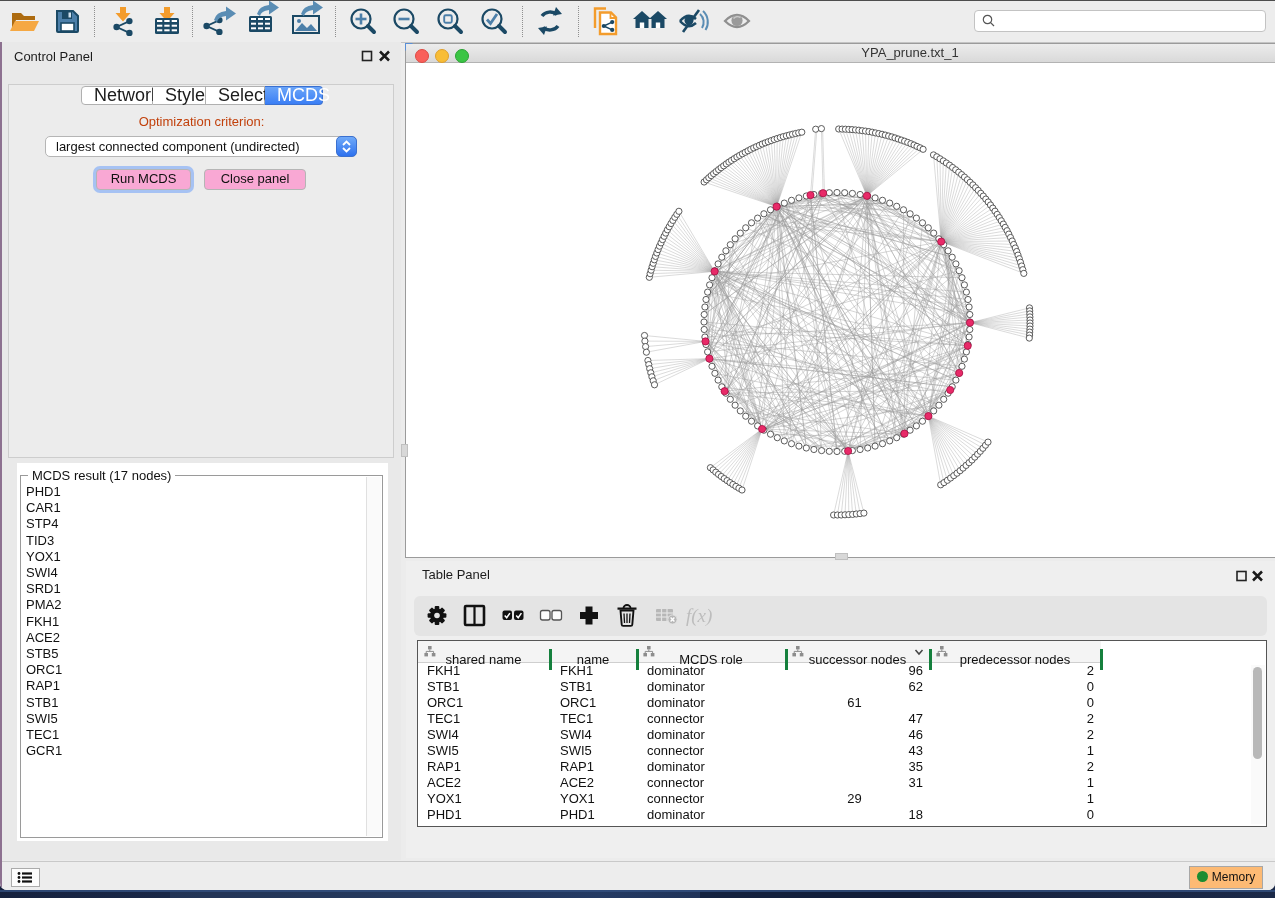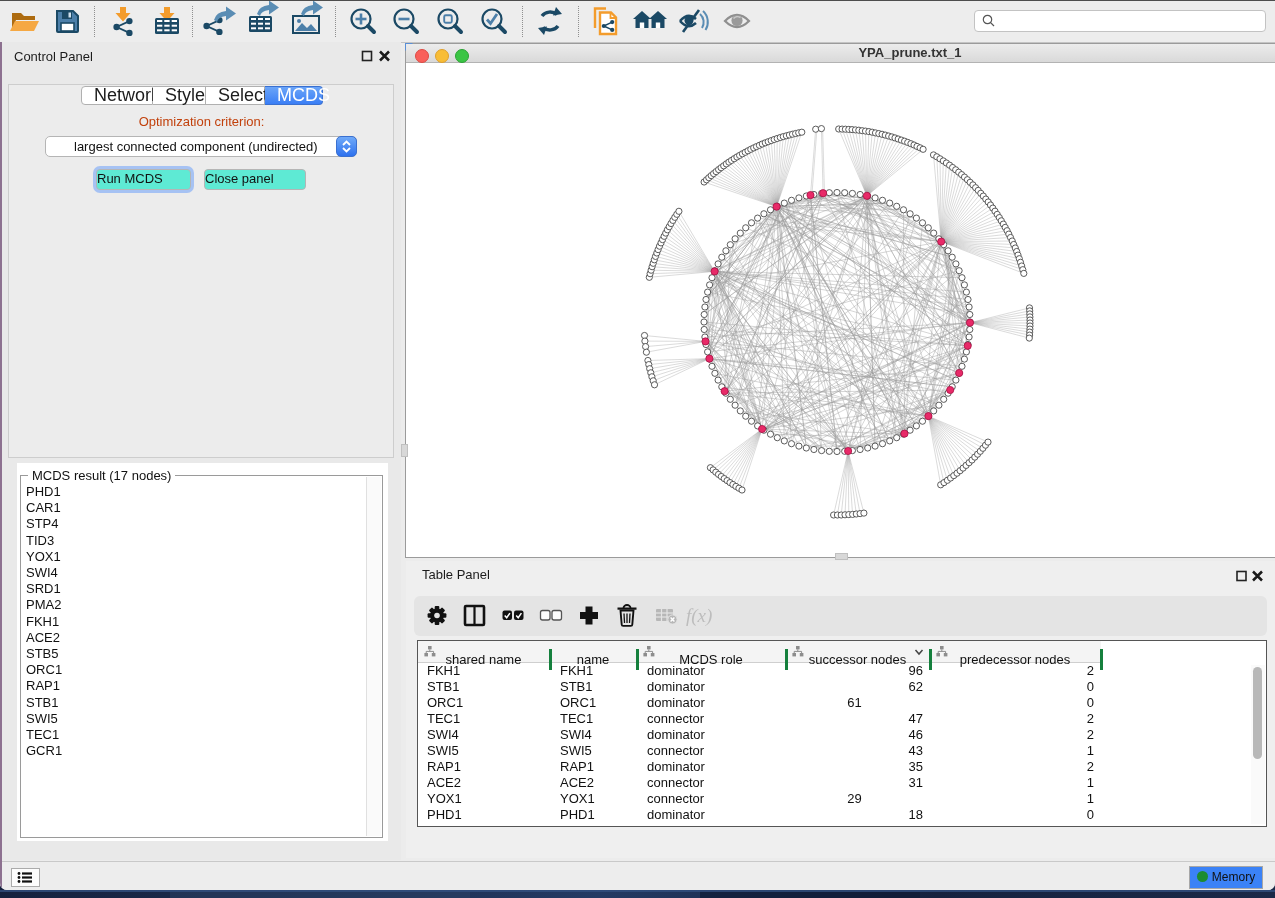--- a/index.html
+++ b/index.html
@@ -21,36 +21,36 @@
   line-height:17px;padding:0 12px;text-align:center}
 .tab.first{border-left:1px solid #b0b0b0;border-radius:4px 0 0 4px}
 .tab.last{border-radius:0 4px 4px 0}
 .tab.sel{background:linear-gradient(#6ba5f8,#3a7ef5);color:#fff;border-color:#3a70d0}
 #tabcontent{position:absolute;left:6px;top:42px;width:384px;height:372px;
   background:#ececec;border:1px solid #cdcdcd}
 #cselect{position:absolute;left:43px;top:94px;width:310px;height:19px;background:#fff;
   border:1px solid #b5b5b5;border-radius:5px;font-size:13px;color:#111}
 #cselect .stepper{position:absolute;right:-1px;top:-1px;width:19px;height:19px;
   background:linear-gradient(#70aaf9,#2d71ee);border-radius:5px;border:1px solid #3a70d0}
-.mbtn{position:absolute;height:19px;background:#5eead4;border:1px solid #b5b5b5;
-  border-radius:4px;font-size:13px;color:#111;text-align:left;line-height:18px}
+.mbtn{position:absolute;height:19px;background:#f9a8d4;border:1px solid #b5b5b5;
+  border-radius:4px;font-size:13px;color:#111;text-align:center;line-height:18px}
 #groupwrap{position:absolute;left:15px;top:421px;width:371px;height:378px;background:#fff}
 #groupbox{position:absolute;left:3px;top:12px;width:361px;height:361px;
   border:1px solid #9a9a9a}
 #grouplabel{position:absolute;left:7px;top:-8px;background:#fff;padding:0 4px;
   font-size:13px;color:#111}
 #mcdslist{position:absolute;left:1px;top:8px;width:345px;font-size:13px;color:#111;
   line-height:16.2px;padding-left:4px}
 #listscroll{position:absolute;right:1px;top:1px;width:14px;height:359px;background:#fafafa;
   border-left:1px solid #e0e0e0}
 #netwin{position:absolute;left:405px;top:43px;width:870px;height:513px;
   border:1px solid #9b9b9b;border-right:none;background:#fff}
 #nettitle{position:absolute;left:0;top:0;width:100%;height:18px;
   background:linear-gradient(#ececec,#d9d9d9);border-bottom:1px solid #b3b3b3;
-  font-size:13px;font-weight:bold;color:#333;text-align:center;line-height:18px}
+  font-size:13px;font-weight:normal;color:#333;text-align:center;line-height:18px}
 .light{position:absolute;top:5px;width:12px;height:12px;border-radius:50%}
 #tablepanel{position:absolute;left:406px;top:561px;width:869px;height:297px;background:#efefef}
 #ttoolbar{position:absolute;left:8px;top:35px;width:853px;height:40px;background:#e4e4e4;
   border-radius:6px}
 #dtable{position:absolute;left:11px;top:79px;width:848px;height:185px;background:#fff;
   border:1px solid #555}
 #thead{position:absolute;left:0;top:0;width:683px;height:21px;background:#f4f4f4;
   border-bottom:1px solid #cfcfcf;font-size:13px;color:#111}
 .hcol{position:absolute;top:8px;height:21px;line-height:21px;text-align:center;
   border-right:3px solid #15803d}
@@ -58,21 +58,21 @@
 .cell{position:absolute;top:0;height:16px}
 #vscroll{position:absolute;right:1px;top:24px;width:14px;height:159px;background:#fafafa}
 #vthumb{position:absolute;left:2px;top:2px;width:9px;height:92px;background:#b8b8b8;border-radius:5px}
 .btabrow{position:absolute;top:271px;height:22px;display:flex;font-size:13px;color:#111}
 .btab{background:#fff;border:1px solid #bdbdbd;border-left:none;height:20px;
   line-height:20px;padding:0 13px}
 #statusbar{position:absolute;left:0px;top:861px;width:1275px;height:29px;background:#ededed;
   border-top:1px solid #c9c9c9}
 #listbtn{position:absolute;left:11px;top:6px;width:27px;height:17px;background:#fdfdfd;
   border:1px solid #ababab}
-#membtn{position:absolute;right:12px;top:4px;width:72px;height:21px;background:#3b82f6;
+#membtn{position:absolute;right:12px;top:4px;width:72px;height:21px;background:#fdba74;
   border:1px solid #a7a7a7;font-size:12px;color:#111;text-align:center;line-height:21px}
 </style></head>
 <body>
 
 <div class="abs" style="left:0;top:0;width:1275px;height:898px;
   background:linear-gradient(95deg,#141f3a 0%,#1b2a4c 25%,#243a63 50%,#16223f 75%,#1b2948 100%)"></div>
 <div class="abs" style="left:170px;top:888px;width:300px;height:10px;background:#2e4468;opacity:.45"></div>
 <div class="abs" style="left:700px;top:888px;width:220px;height:10px;background:#0e1830;opacity:.6"></div>
 <div class="abs" style="left:0;top:890px;width:1275px;height:1.5px;background:#33507f;opacity:.8"></div>
 
@@ -203,21 +203,21 @@
   </svg>
   <div id="tabcontent"></div>
   <div class="tabrow">
     <div class="tab first" style="width:46px">Network</div>
         <div class="tab" style="width:28px">Style</div>
     <div class="tab" style="width:34px">Select</div>
         <div class="tab sel last" style="width:33px">MCDS</div>
   </div>
   <div class="abs" style="left:0;top:72px;width:399px;text-align:center;font-size:13px;color:#c2410c">Optimization criterion:</div>
   <div id="cselect">
-        <span style="position:absolute;left:28px;top:2px">largest connected component (undirected)</span>
+        <span style="position:absolute;left:10px;top:2px">largest connected component (undirected)</span>
     <div class="stepper"><svg width="19" height="19" viewBox="0 0 19 19">
             <path d="M6 8 L9.5 4.5 L13 8" stroke="#fff" stroke-width="1.8" fill="none"></path>
             <path d="M6 11 L9.5 14.5 L13 11" stroke="#fff" stroke-width="1.8" fill="none"></path>
           </svg></div>
   </div>
   <div class="mbtn" style="left:94px;top:127px;width:93px;box-shadow:0 0 0 3px rgba(110,160,250,.55)">Run MCDS</div>
   <div class="mbtn" style="left:202px;top:127px;width:100px">Close panel</div>
   <div id="groupwrap">
     <div id="groupbox">
       <div id="grouplabel">MCDS result (17 nodes)</div>

